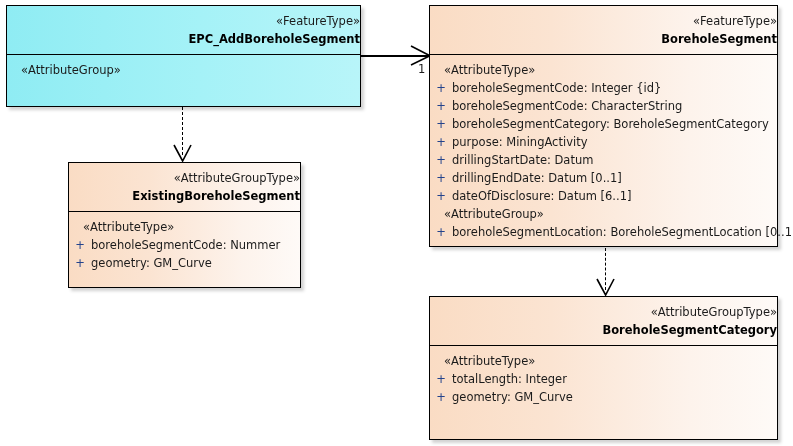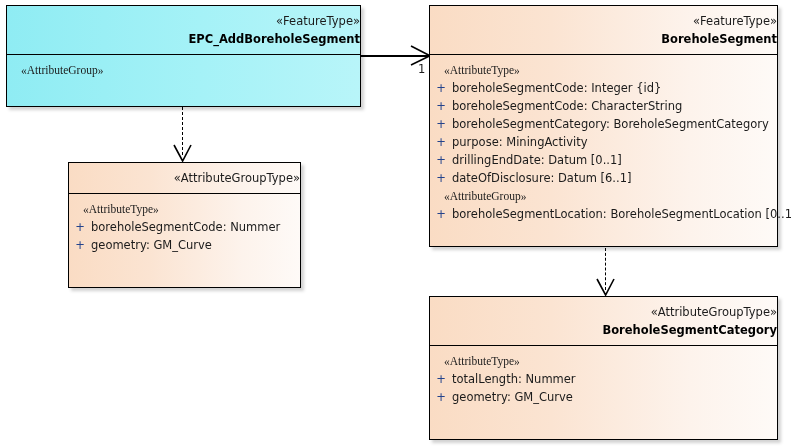--- a/index.html
+++ b/index.html
@@ -62,21 +62,20 @@
 
   .class-body {
     box-sizing: border-box;
     padding: 6px 0 7px 0;
   }
   .group-label {
     font-size: 11.5px;
     color: #1b1b1b;
     line-height: 18px;
     padding-left: 14px;
-    font-family: Liberation Serif, serif;
   }
   .attr-row {
     display: block;
     font-size: 11.5px;
     color: #1b1b1b;
     line-height: 18px;
     white-space: nowrap;
   }
   .attr-row .vis {
     display: inline-block;
@@ -157,35 +156,39 @@
       <div class="attr-row">
         <span class="vis">+</span><span class="atext">boreholeSegmentCode: CharacterString</span>
       </div>
       <div class="attr-row">
         <span class="vis">+</span><span class="atext">boreholeSegmentCategory: BoreholeSegmentCategory</span>
       </div>
       <div class="attr-row">
         <span class="vis">+</span><span class="atext">purpose: MiningActivity</span>
       </div>
       <div class="attr-row">
+        <span class="vis">+</span><span class="atext">drillingStartDate: Datum</span>
+      </div>
+      <div class="attr-row">
         <span class="vis">+</span><span class="atext">drillingEndDate: Datum [0..1]</span>
       </div>
       <div class="attr-row">
         <span class="vis">+</span><span class="atext">dateOfDisclosure: Datum [6..1]</span>
       </div>
       <div class="group-label">«AttributeGroup»</div>
       <div class="attr-row">
         <span class="vis">+</span><span class="atext">boreholeSegmentLocation: BoreholeSegmentLocation [0..1]</span>
       </div>
     </div>
   </div>
 
   <div class="uml-class peach" style="left:68px; top:162px; width:233px; height:126px;">
     <div class="class-header">
       <span class="stereotype">«AttributeGroupType»</span>
+      <span class="cname">ExistingBoreholeSegment</span>
     </div>
     <div class="divider"></div>
     <div class="class-body">
       <div class="group-label">«AttributeType»</div>
       <div class="attr-row">
         <span class="vis">+</span><span class="atext">boreholeSegmentCode: Nummer</span>
       </div>
       <div class="attr-row">
         <span class="vis">+</span><span class="atext">geometry: GM_Curve</span>
       </div>
@@ -194,21 +197,21 @@
 
   <div class="uml-class peach" style="left:429px; top:296px; width:349px; height:144px;">
     <div class="class-header">
       <span class="stereotype">«AttributeGroupType»</span>
       <span class="cname">BoreholeSegmentCategory</span>
     </div>
     <div class="divider"></div>
     <div class="class-body">
       <div class="group-label">«AttributeType»</div>
       <div class="attr-row">
-        <span class="vis">+</span><span class="atext">totalLength: Nummer</span>
+        <span class="vis">+</span><span class="atext">totalLength: Integer</span>
       </div>
       <div class="attr-row">
         <span class="vis">+</span><span class="atext">geometry: GM_Curve</span>
       </div>
     </div>
   </div>
 
 </div>
 
 </body></html>

